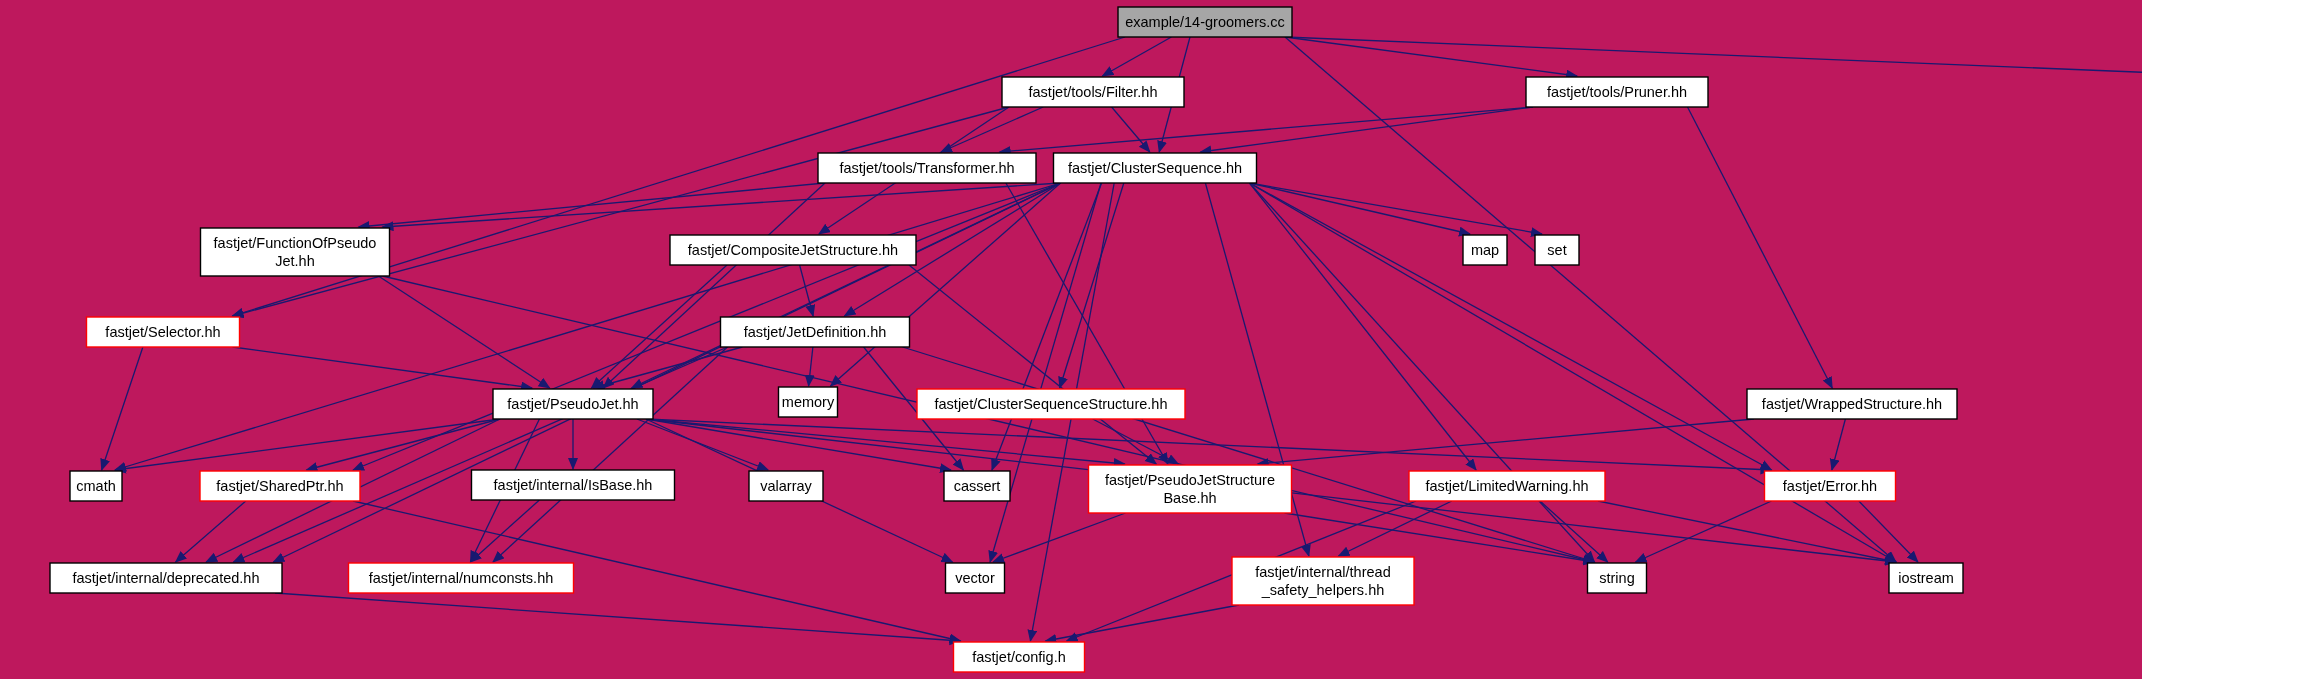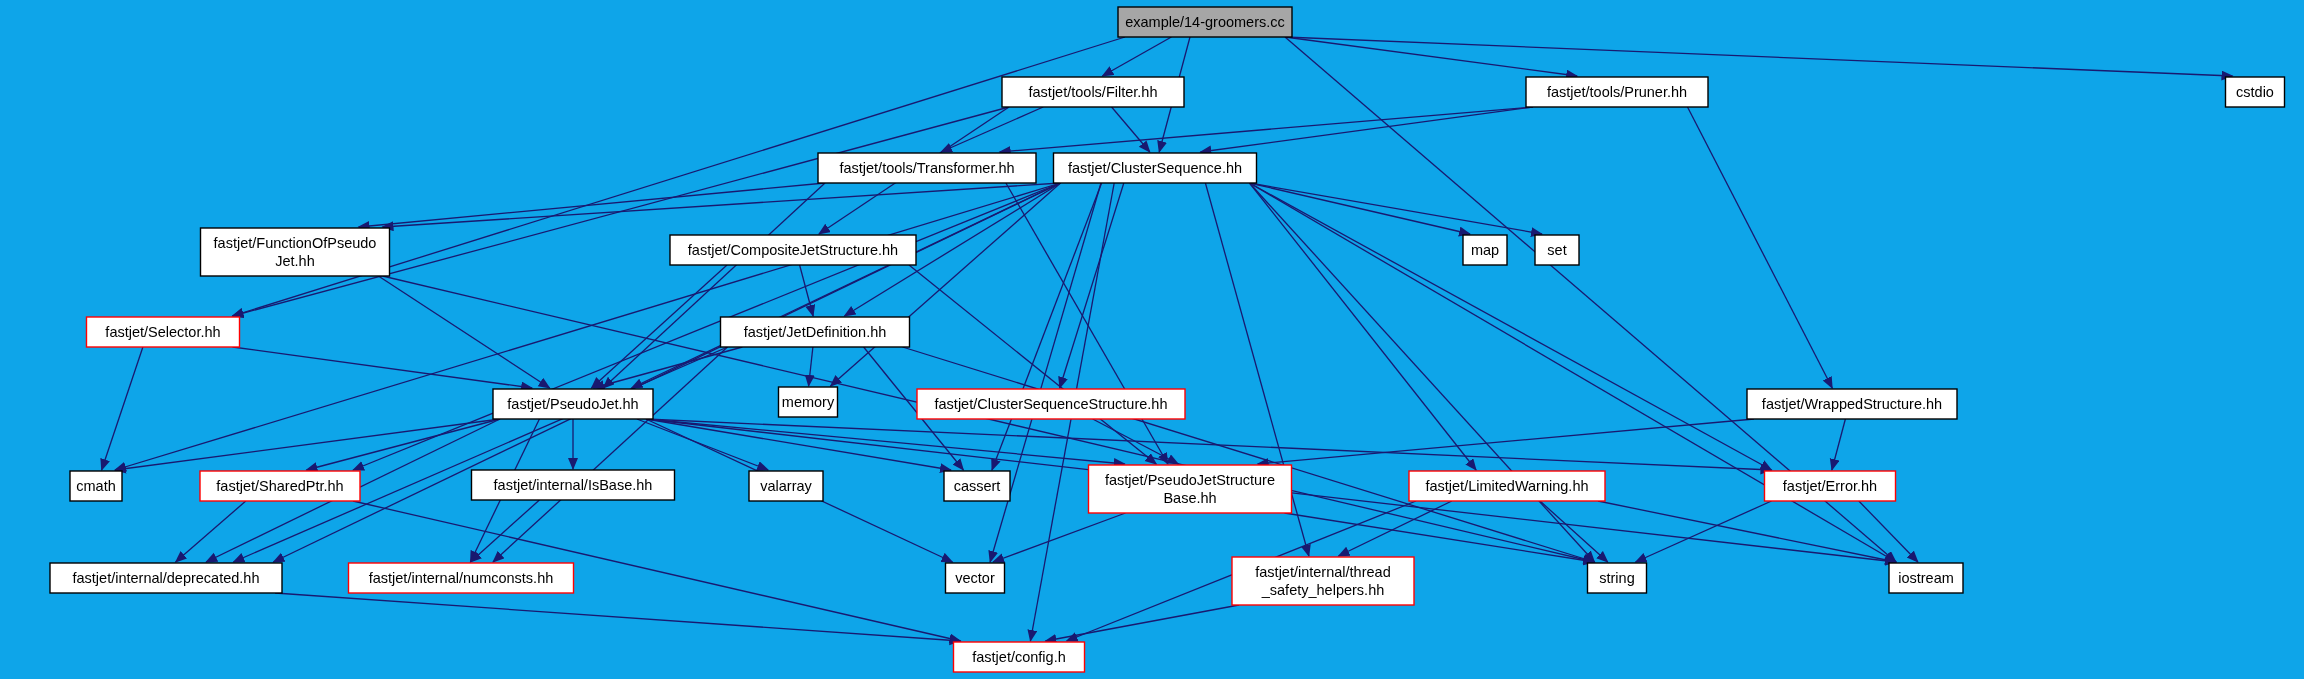--- a/index.html
+++ b/index.html
@@ -1,20 +1,20 @@
 <!DOCTYPE html>
 <html><head>
 <meta charset="utf-8">
 <style>
   html, body { margin: 0; padding: 0; background: #ffffff; }
   .page {
     position: relative;
-    width: 2304px;
+    width: 2142px;
     height: 679px;
-    background: #0ea5e9;
+    background: #be185d;
     overflow: hidden;
     font-family: "Liberation Sans", "DejaVu Sans", sans-serif;
   }
   svg { display: block; }
   .node-label {
     font-family: "Liberation Sans", "DejaVu Sans", sans-serif;
     font-size: 14.5px;
     fill: #000000;
     text-anchor: middle;
   }

